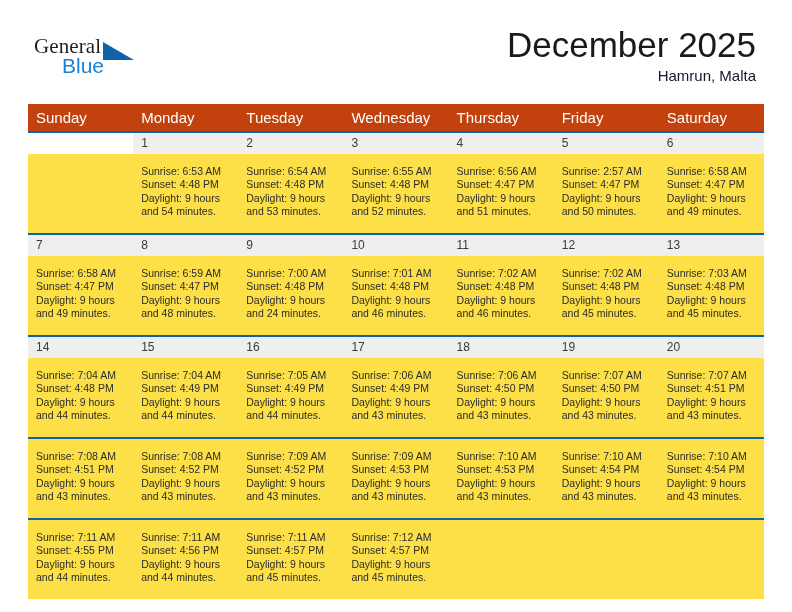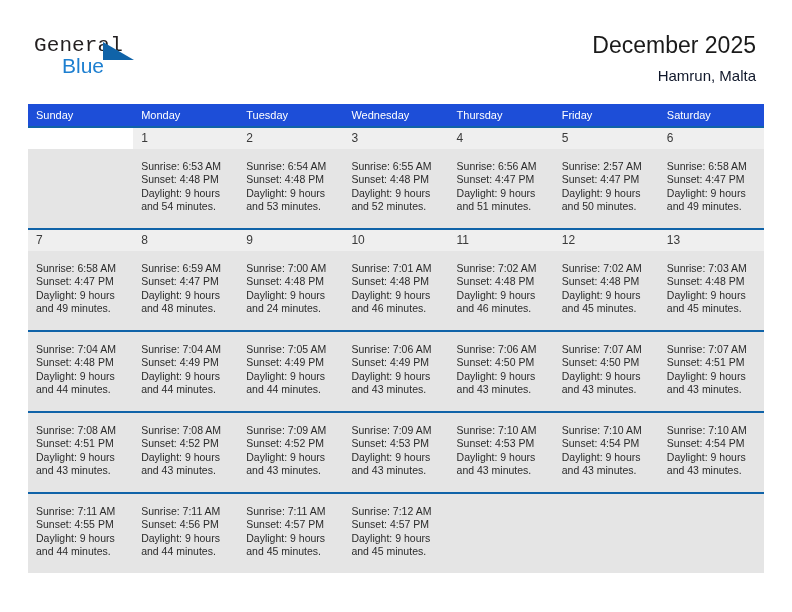--- a/index.html
+++ b/index.html
@@ -38,21 +38,21 @@
     width: 140px;
     height: 50px;
   }
   .logo-general {
     position: absolute;
     left: 0;
     top: 0;
     font-size: 21px;
     letter-spacing: 0.1px;
     color: #231f20;
-    font-family: Liberation Mono, monospace;
+    font-family: Liberation Serif, serif;
   }
   .logo-tri {
     position: absolute;
     left: 69px;
     top: 8px;
     width: 0;
     height: 0;
     border-left: 31px solid #1063a8;
     border-top: 18px solid transparent;
   }
@@ -65,21 +65,21 @@
     font-family: "Liberation Sans", sans-serif;
   }
 
   .title-block {
     position: absolute;
     right: 36px;
     top: 28px;
     text-align: right;
   }
   .month-title {
-    font-size: 23px;
+    font-size: 35px;
     color: #1a1a1a;
     font-weight: normal;
     line-height: 34px;
     white-space: nowrap;
   }
   .location-title {
     font-size: 15px;
     color: #0f172a;
     line-height: 20px;
     margin-top: 4px;
@@ -95,23 +95,23 @@
   }
 
   table.cal {
     border-collapse: collapse;
     table-layout: fixed;
     width: 736px;
   }
   table.cal col { width: 105.14px; }
 
   thead th {
-    background: #1d4ed8;
+    background: #c2410c;
     color: #ffffff;
-    font-size: 11px;
+    font-size: 15px;
     font-weight: normal;
     text-align: left;
     padding: 5px 0 5px 8px;
     height: 12px;
     border: none;
   }
 
   tr.week-sep td {
     padding: 0;
     height: 2px;
@@ -129,21 +129,21 @@
     background: #efefef;
     font-size: 12px;
     color: #3a3a3a;
     padding: 3px 0 4px 8px;
     vertical-align: top;
     border: none;
     height: 14px;
   }
 
   tr.details td {
-    background: #e5e5e5;
+    background: #fde047;
     vertical-align: top;
     padding: 11px 6px 10px 8px;
     border: none;
     height: 58px;
   }
 
   .info-line {
     font-size: 10.5px;
     line-height: 13.3px;
     color: #2b2b2b;
@@ -305,20 +305,29 @@
               <div class="info-line">Sunset: 4:48 PM</div>
               <div class="info-line">Daylight: 9 hours</div>
               <div class="info-line">and 45 minutes.</div>
             </td>
           </tr>
           <tr class="week-sep">
             <td colspan="7">
               <div class="rule"></div>
             </td>
           </tr>
+          <tr class="daynum">
+            <td>14</td>
+            <td>15</td>
+            <td>16</td>
+            <td>17</td>
+            <td>18</td>
+            <td>19</td>
+            <td>20</td>
+          </tr>
           <tr class="details">
             <td>
               <div class="info-line">Sunrise: 7:04 AM</div>
               <div class="info-line">Sunset: 4:48 PM</div>
               <div class="info-line">Daylight: 9 hours</div>
               <div class="info-line">and 44 minutes.</div>
             </td>
             <td>
               <div class="info-line">Sunrise: 7:04 AM</div>
               <div class="info-line">Sunset: 4:49 PM</div>

